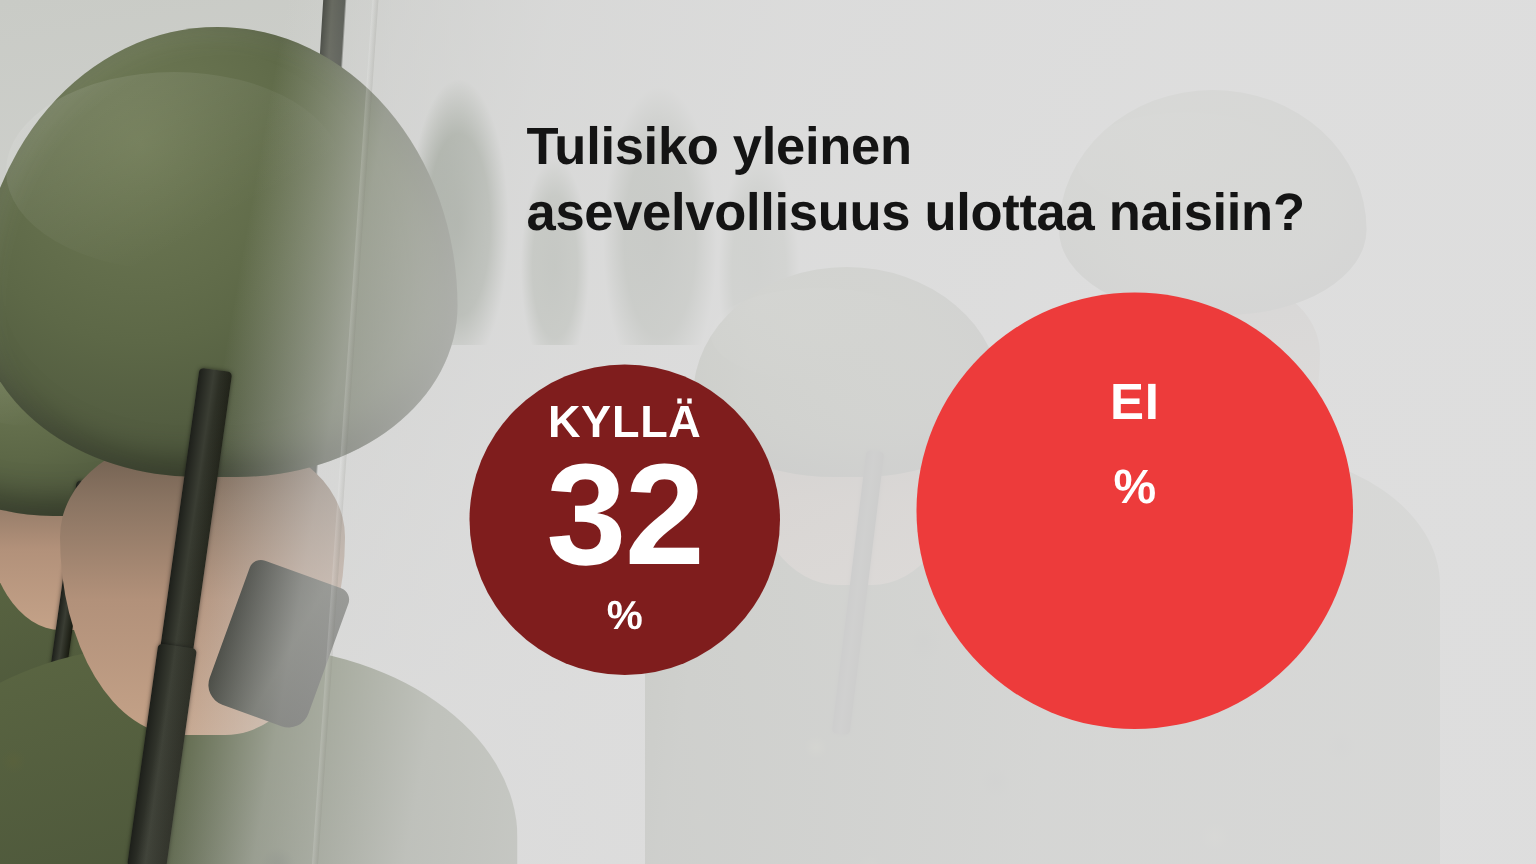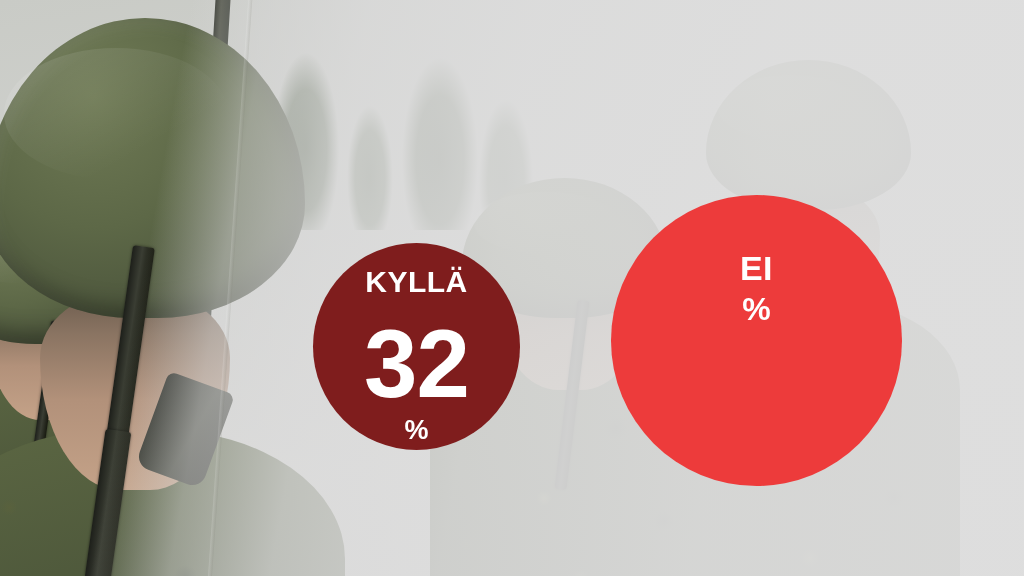--- a/index.html
+++ b/index.html
@@ -178,31 +178,32 @@
   #circle-yes {
     left: 313px;
     top: 243px;
     width: 207px;
     height: 207px;
     background: #35b04a;
     padding-top: 24px;
     box-sizing: border-box;
   }
   #circle-yes .c-label { font-size: 30px; }
-  #circle-yes .c-value { font-size: 96px; margin-top: 20px; }
+  #circle-yes .c-value { font-size: 96px; margin-top: 0; }
   #circle-yes .c-unit  { font-size: 27px; margin-top: 6px; }
 
   #circle-no {
     left: 611px;
     top: 195px;
     width: 291px;
     height: 291px;
     background: #ed3b3b;
     padding-top: 56px;
     box-sizing: border-box;
+    gap: 15px;
   }
   #circle-no .c-label { font-size: 34px; }
   #circle-no .c-value { font-size: 118px; margin-top: 4px; }
   #circle-no .c-unit  { font-size: 32px; margin-top: 8px; }
 </style>
 </head>
 <body>
 
 <div id="poll-graphic">
 
@@ -238,20 +239,24 @@
       <div class="beret" style="left:-15px; top:18px; width:320px; height:300px;"></div>
       <div class="rifle" style="left:110px; top:245px; width:22px; height:330px; transform:rotate(8deg);"></div>
       <div class="rifle-mag" style="left:150px; top:380px; width:70px; height:100px; transform:rotate(20deg);"></div>
       <div class="rifle" style="left:95px; top:430px; width:26px; height:150px; transform:rotate(8deg);"></div>
     </div>
 
     <div class="bg-wash"></div>
     <div class="bg-seam"></div>
   </div>
 
+  <div class="headline">
+    <span class="hl-line">Tulisiko yleinen</span>
+    <span class="hl-line">asevelvollisuus ulottaa naisiin?</span>
+  </div>
 
   <div class="circle" id="circle-yes" style="background: #7f1d1d;">
     <span class="c-label">KYLLÄ</span>
     <span class="c-value">32</span>
     <span class="c-unit">%</span>
   </div>
 
   <div class="circle" id="circle-no" style="background: rgb(237, 59, 59);">
     <span class="c-label">EI</span>
     <span class="c-unit">%</span>

